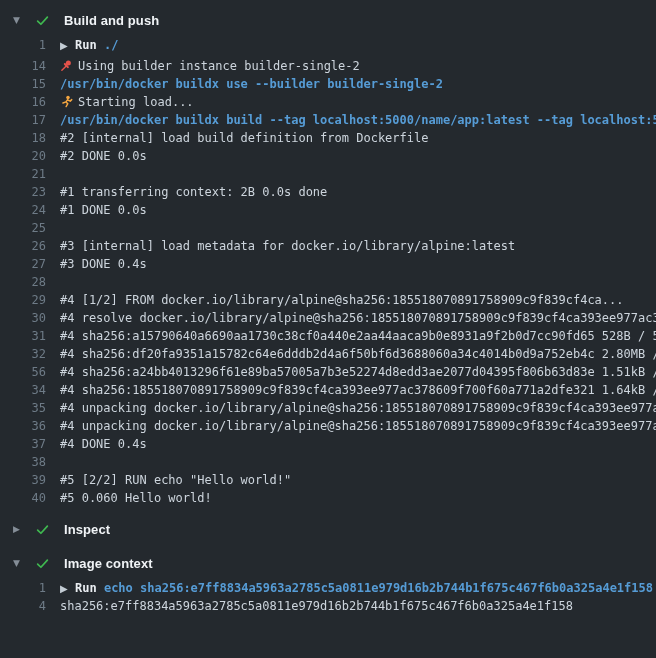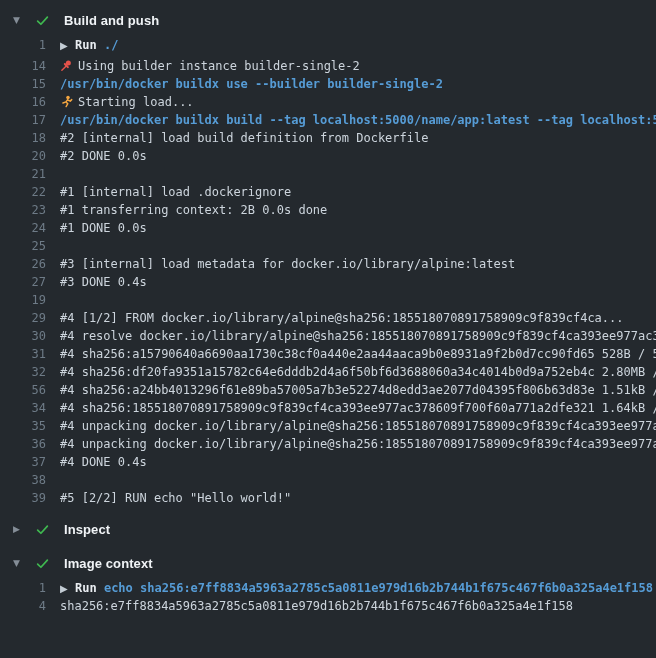--- a/index.html
+++ b/index.html
@@ -106,24 +106,20 @@
   <div class="log-line">
     <span class="gutter">20</span>
     <span class="content"><span class="seg-default">#2 DONE 0.0s</span></span>
   </div>
 
   <div class="log-line">
     <span class="gutter">21</span>
     <span class="content"></span>
   </div>
 
-  <div class="log-line">
-    <span class="gutter">22</span>
-    <span class="content"><span class="seg-default">#1 [internal] load .dockerignore</span></span>
-  </div>
 
   <div class="log-line">
     <span class="gutter">23</span>
     <span class="content"><span class="seg-default">#1 transferring context: 2B 0.0s done</span></span>
   </div>
 
   <div class="log-line">
     <span class="gutter">24</span>
     <span class="content"><span class="seg-default">#1 DONE 0.0s</span></span>
   </div>
@@ -137,21 +133,21 @@
     <span class="gutter">26</span>
     <span class="content"><span class="seg-default">#3 [internal] load metadata for docker.io/library/alpine:latest</span></span>
   </div>
 
   <div class="log-line">
     <span class="gutter">27</span>
     <span class="content"><span class="seg-default">#3 DONE 0.4s</span></span>
   </div>
 
   <div class="log-line">
-    <span class="gutter">19</span>
+    <span class="gutter">28</span>
     <span class="content"></span>
   </div>
 
   <div class="log-line">
     <span class="gutter">29</span>
     <span class="content"><span class="seg-default">#4 [1/2] FROM docker.io/library/alpine@sha256:185518070891758909c9f839cf4ca...</span></span>
   </div>
 
   <div class="log-line">
     <span class="gutter">30</span>
@@ -196,20 +192,24 @@
   <div class="log-line">
     <span class="gutter">38</span>
     <span class="content"></span>
   </div>
 
   <div class="log-line">
     <span class="gutter">39</span>
     <span class="content"><span class="seg-default">#5 [2/2] RUN echo "Hello world!"</span></span>
   </div>
 
+  <div class="log-line">
+    <span class="gutter">40</span>
+    <span class="content"><span class="seg-default">#5 0.060 Hello world!</span></span>
+  </div>
 </div>
   </section>
 
   <section class="log-section">
     <div class="section-header">
       <span class="chevron">▶</span>
       <svg class="check" width="15" height="15" viewBox="0 0 16 16">
         <path d="M2.8 8.6 L6.3 12 L13.2 4.4" fill="none" stroke="#3fb950" stroke-width="1.8" stroke-linecap="round" stroke-linejoin="round"></path>
       </svg>
       <span class="title">Inspect</span>

